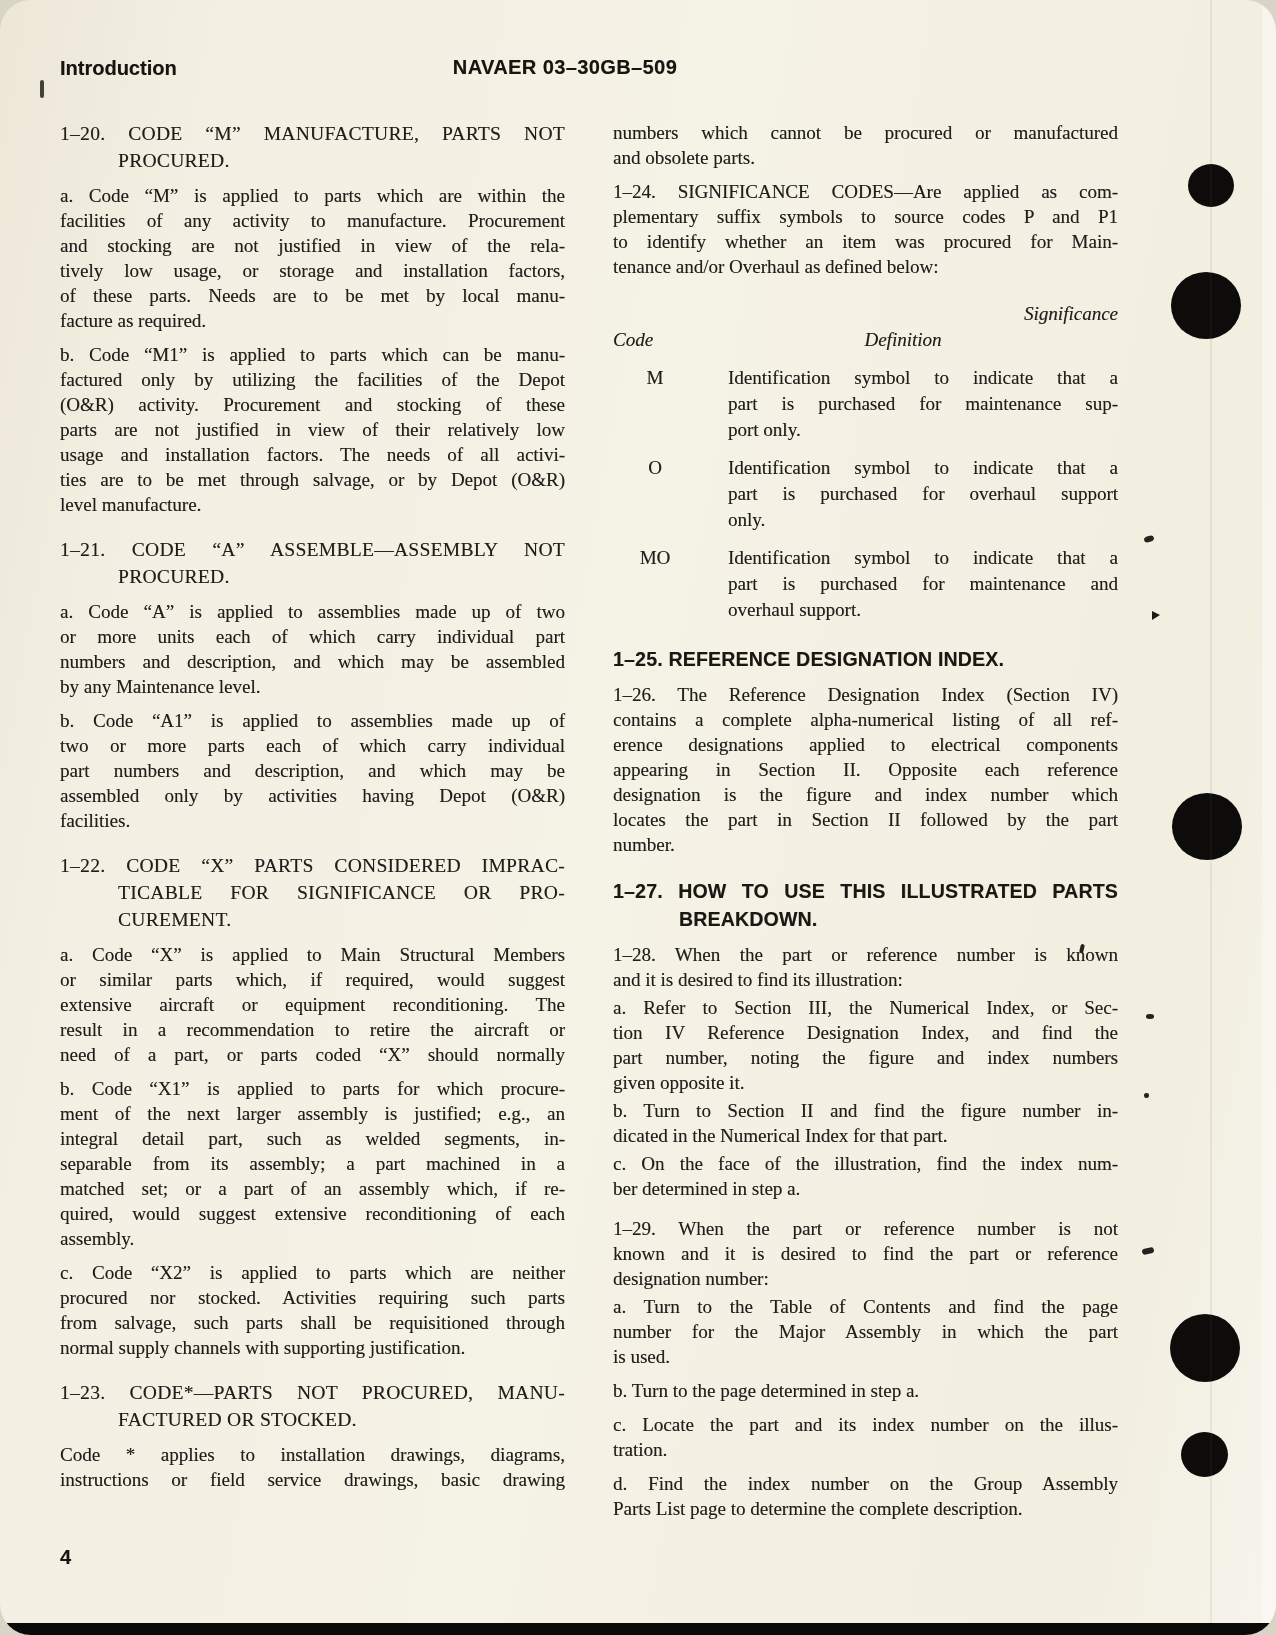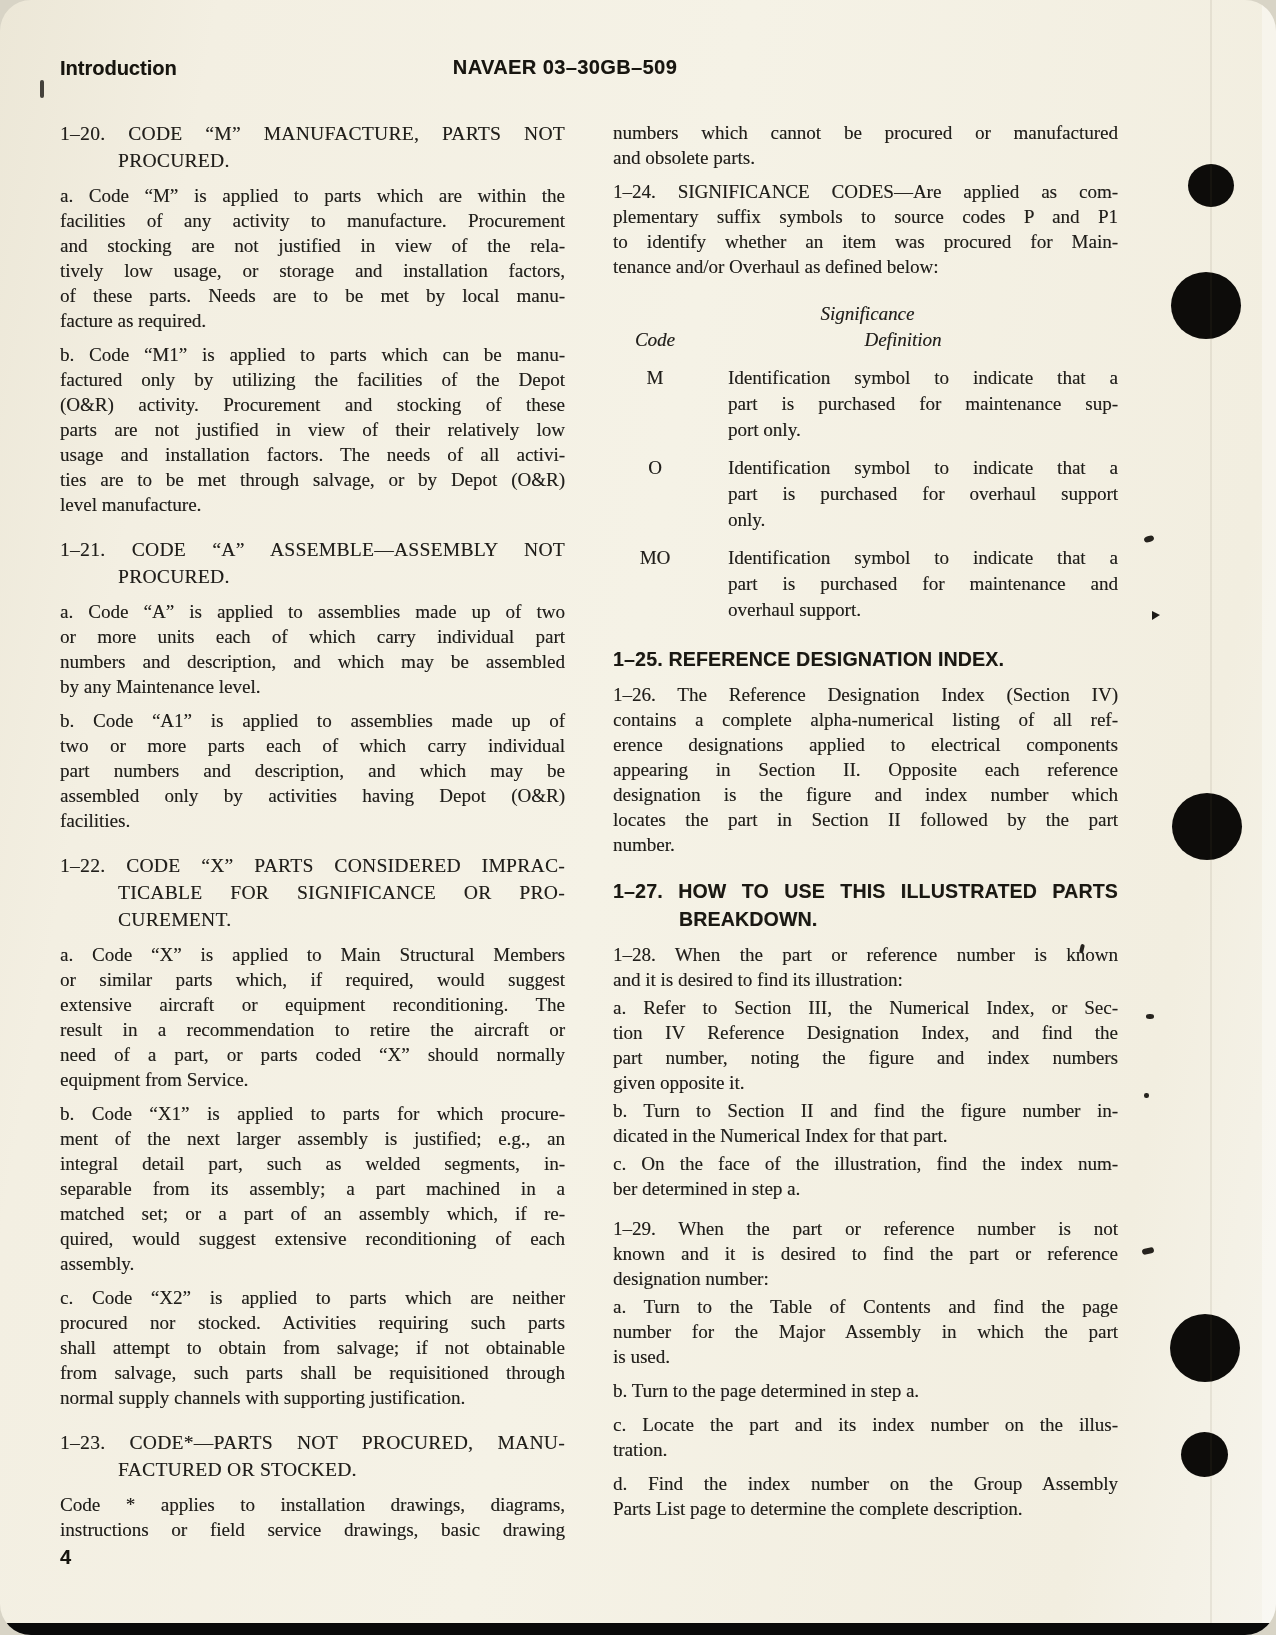--- a/index.html
+++ b/index.html
@@ -32,23 +32,23 @@
   .block.xhead {
     margin-top:20px; font-family:"Liberation Sans", sans-serif; font-weight:bold;
     font-size:19.5px; line-height:28px; letter-spacing:0.2px; color:#1a1812;
   }
   .block.xhead .cont { padding-left:66px; }
   .block.para { margin-top:9px; }
   .block.para.tight { margin-top:3px; }
   .block.para.section { margin-top:15px; }
   .col > .block:first-child { margin-top:0; }
   .block.table { margin-top:22px; margin-bottom:22px; line-height:26px; }
-  .sigline { font-style:italic; padding-left:4px; text-align:center; }
+  .sigline { font-style:italic; padding-left:4px; text-align:right; }
   .thdr { display:flex; font-style:italic; }
-  .codeHdr { width:84px; text-align:center; }
+  .codeHdr { width:84px; text-align:left; }
   .defHdr { width:350px; margin-left:31px; text-align:center; }
   .trow { display:flex; margin-top:12px; }
   .tcode { width:84px; text-align:center; flex:none; }
   .tdef { width:390px; margin-left:31px; }
   .hole { position:absolute; background:#0d0c0a; border-radius:50%; }
   #hole1 { left:1188px; top:164px; width:46px; height:43px; }
   #hole2 { left:1171px; top:272px; width:70px; height:67px; }
   #hole3 { left:1172px; top:793px; width:70px; height:67px; }
   #hole4 { left:1170px; top:1314px; width:70px; height:68px; }
   #hole5 { left:1181px; top:1432px; width:47px; height:45px; }
@@ -115,35 +115,33 @@
         <div class="line">1–22. CODE “X” PARTS CONSIDERED IMPRAC-</div>
         <div class="line cont">TICABLE FOR SIGNIFICANCE OR PRO-</div>
         <div class="line cont last">CUREMENT.</div>
       </div>
       <div class="block para">
         <div class="line">a. Code “X” is applied to Main Structural Members</div>
         <div class="line">or similar parts which, if required, would suggest</div>
         <div class="line">extensive aircraft or equipment reconditioning.  The</div>
         <div class="line">result in a recommendation to retire the aircraft or</div>
         <div class="line">need of a part, or parts coded “X” should normally</div>
-        <div class="line last">equipment from Service.</div>
       </div>
       <div class="block para">
         <div class="line">b. Code “X1” is applied to parts for which procure-</div>
         <div class="line">ment of the next larger assembly is justified; e.g., an</div>
         <div class="line">integral detail part, such as welded segments, in-</div>
         <div class="line">separable from its assembly; a part machined in a</div>
         <div class="line">matched set; or a part of an assembly which, if re-</div>
         <div class="line">quired, would suggest extensive reconditioning of each</div>
         <div class="line last">assembly.</div>
       </div>
       <div class="block para">
         <div class="line">c. Code “X2” is applied to parts which are neither</div>
         <div class="line">procured nor stocked.  Activities requiring such parts</div>
-        <div class="line">shall attempt to obtain from salvage; if not obtainable</div>
         <div class="line">from salvage, such parts shall be requisitioned through</div>
         <div class="line last">normal supply channels with supporting justification.</div>
       </div>
       <div class="block shead">
         <div class="line">1–23. CODE*—PARTS NOT PROCURED, MANU-</div>
         <div class="line cont last">FACTURED OR STOCKED.</div>
       </div>
       <div class="block para runon">
         <div class="line">Code  *  applies  to  installation  drawings,  diagrams,</div>
         <div class="line last">instructions or field service drawings, basic drawing</div>

